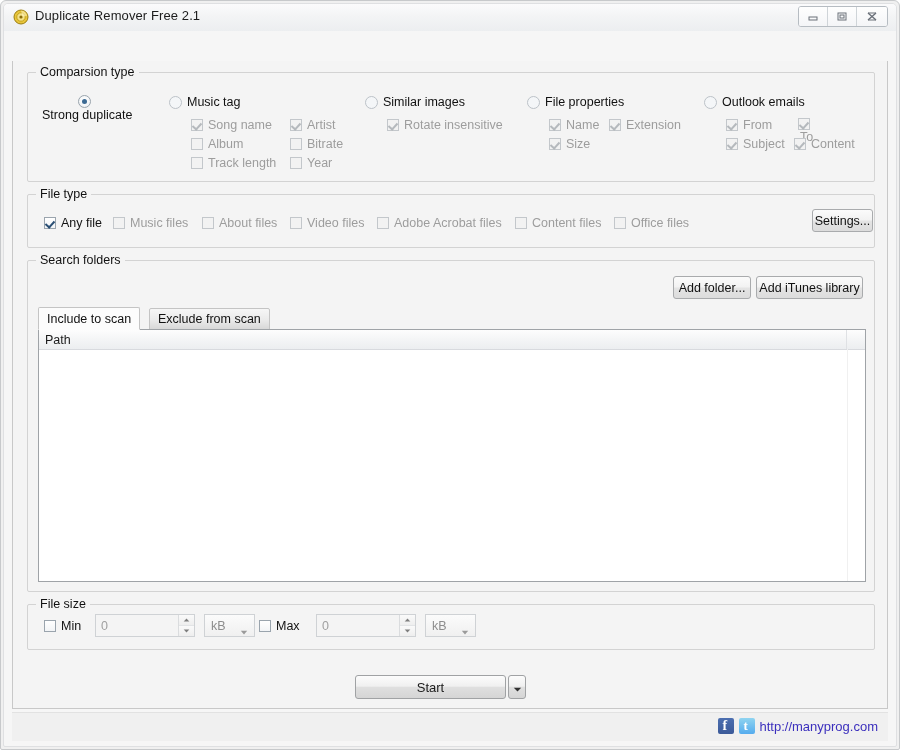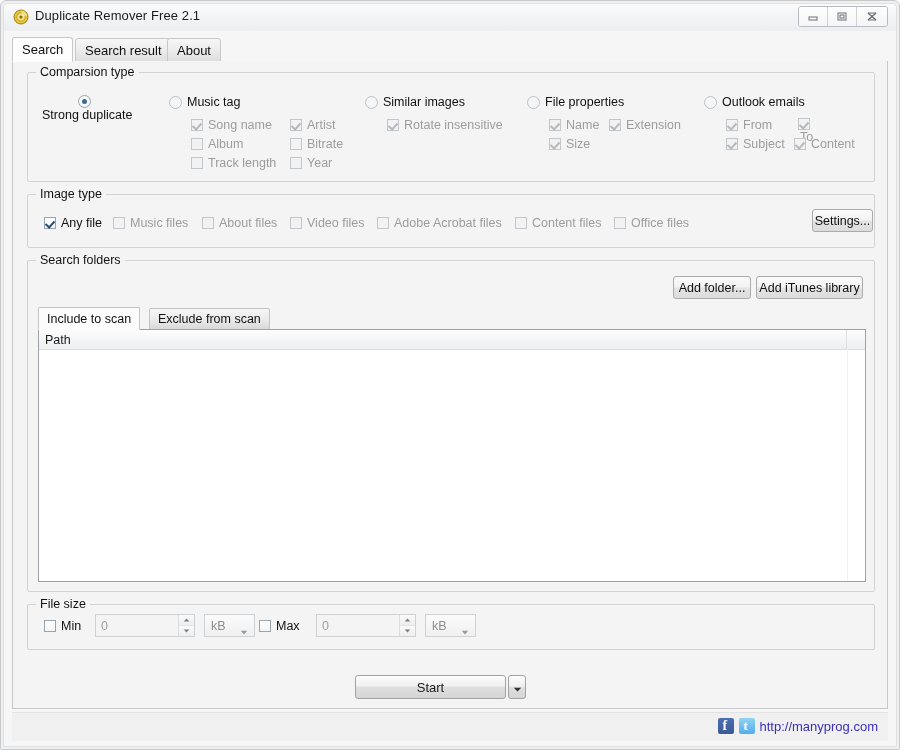--- a/index.html
+++ b/index.html
@@ -422,32 +422,20 @@
           <span>
             <svg width="14" height="11" viewBox="0 0 14 11">
               <path d="M3 2 L11 9 M11 2 L3 9" stroke="#6b7179" stroke-width="1.4" fill="none"></path>
               <path d="M3 2 L11 2 M3 9 L11 9" stroke="#6b7179" stroke-width="1" fill="none"></path>
             </svg>
           </span>
         </div>
       </div>
     </div>
 
-    <div class="tabstrip">
-      <div class="underline"></div>
-      <div class="tab active" style="left:0px;">
-        <span>Search</span>
-      </div>
-      <div class="tab" style="left:63px;">
-        <span>Search result</span>
-      </div>
-      <div class="tab" style="left:155px;">
-        <span>About</span>
-      </div>
-    </div>
 
     <div class="content">
 
       <div class="group" style="left:14px; top:11px; width:848px; height:110px;">
         <span class="legend">Comparsion type</span>
 
         <div class="radio checked" style="left:14px; top:22px;flex-direction:column;">
           <span class="dot"></span>
           <span class="lbl">Strong duplicate</span>
         </div>
@@ -523,21 +511,21 @@
           <span class="box"></span>
           <span class="lbl">Subject</span>
         </div>
         <div class="cb dis checked" style="left:766px; top:64px;">
           <span class="box"></span>
           <span class="lbl">Content</span>
         </div>
       </div>
 
       <div class="group" style="left:14px; top:133px; width:848px; height:54px;">
-        <span class="legend">Image type</span>
+        <span class="legend">File type</span>
 
         <div class="cb checked" style="left:16px; top:21px;">
           <span class="box"></span>
           <span class="lbl">Any file</span>
         </div>
         <div class="cb dis" style="left:85px; top:21px;">
           <span class="box"></span>
           <span class="lbl">Music files</span>
         </div>
         <div class="cb dis" style="left:174px; top:21px;">

